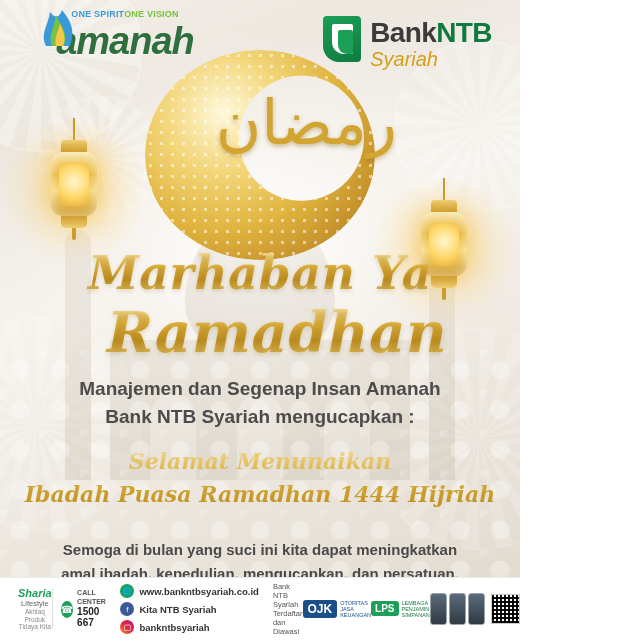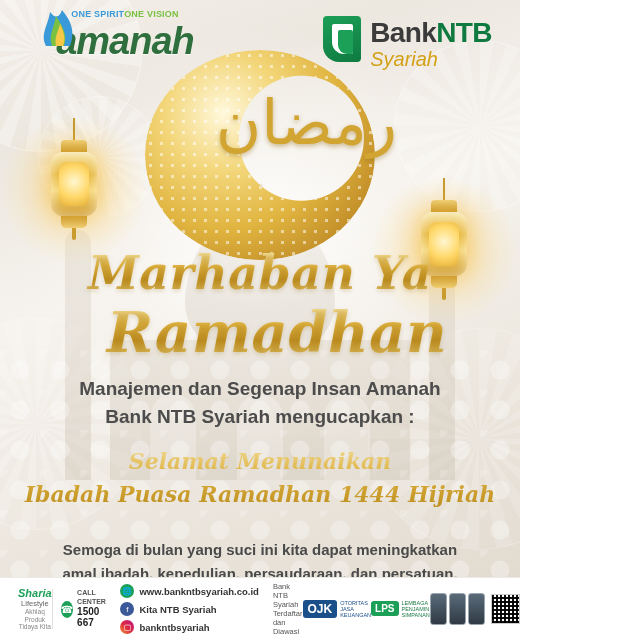--- a/index.html
+++ b/index.html
@@ -530,21 +530,21 @@
     <div>Bank NTB Syariah mengucapkan :</div>
   </div>
 
   <div class="wish">
     <div>Selamat Menunaikan</div>
     <div>Ibadah Puasa Ramadhan 1444 Hijriah</div>
   </div>
 
   <div class="closing">
     <div>Semoga di bulan yang suci ini kita dapat meningkatkan</div>
-    <div>amal ibadah, kepedulian, persaudaraan, dan persatuan.</div>
+    <div>amal ibadah, kepedulian, mengucapkan, dan persatuan.</div>
   </div>
 
   <div class="footer">
 
     <div class="f-sharia">
       <div class="t1">Sharia</div>
       <div class="t2">Lifestyle</div>
       <div class="t3">Akhlaq Produk Tidaya Kita</div>
     </div>
 

